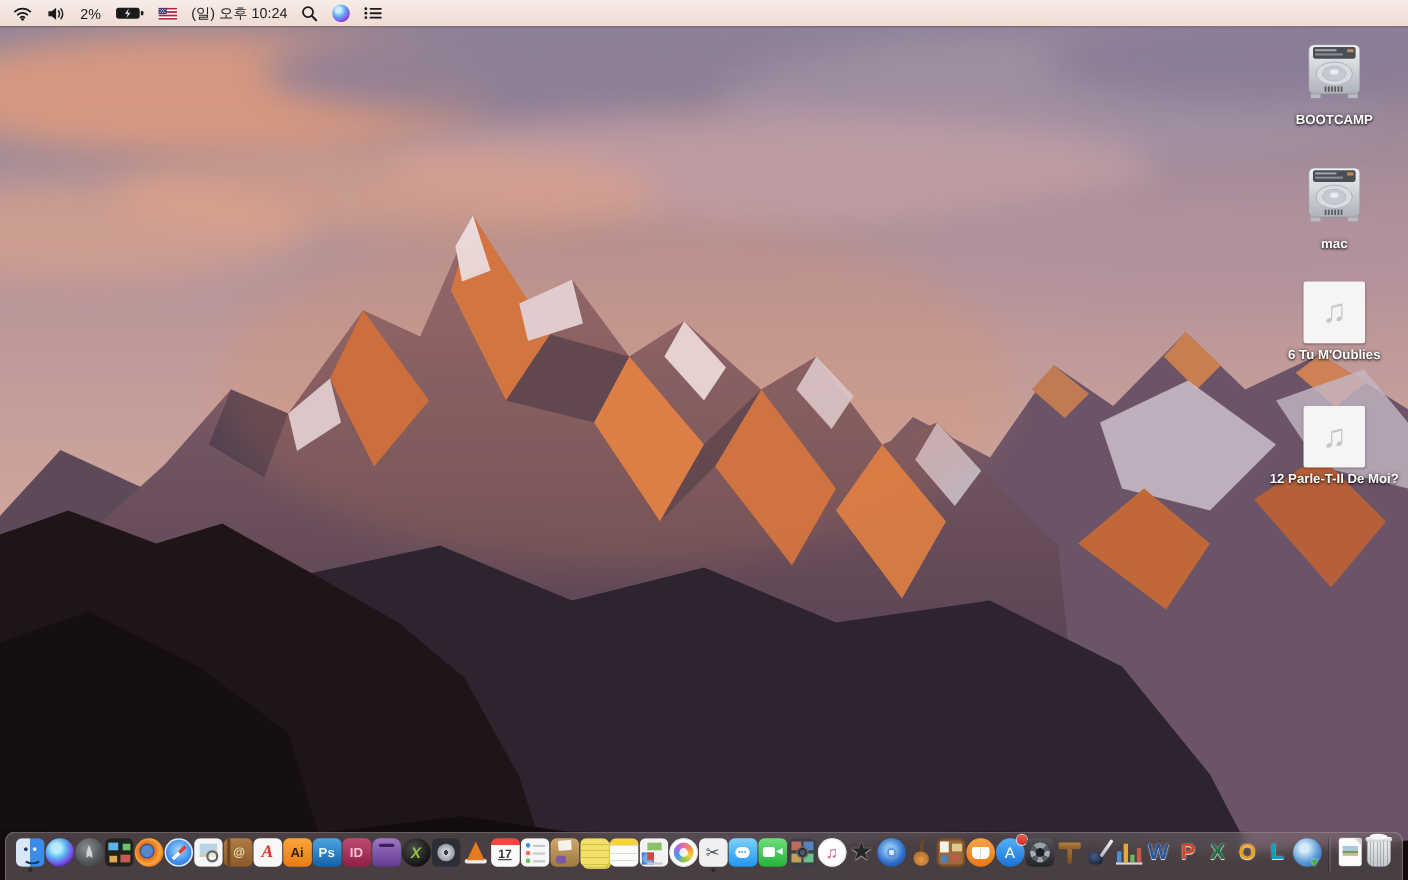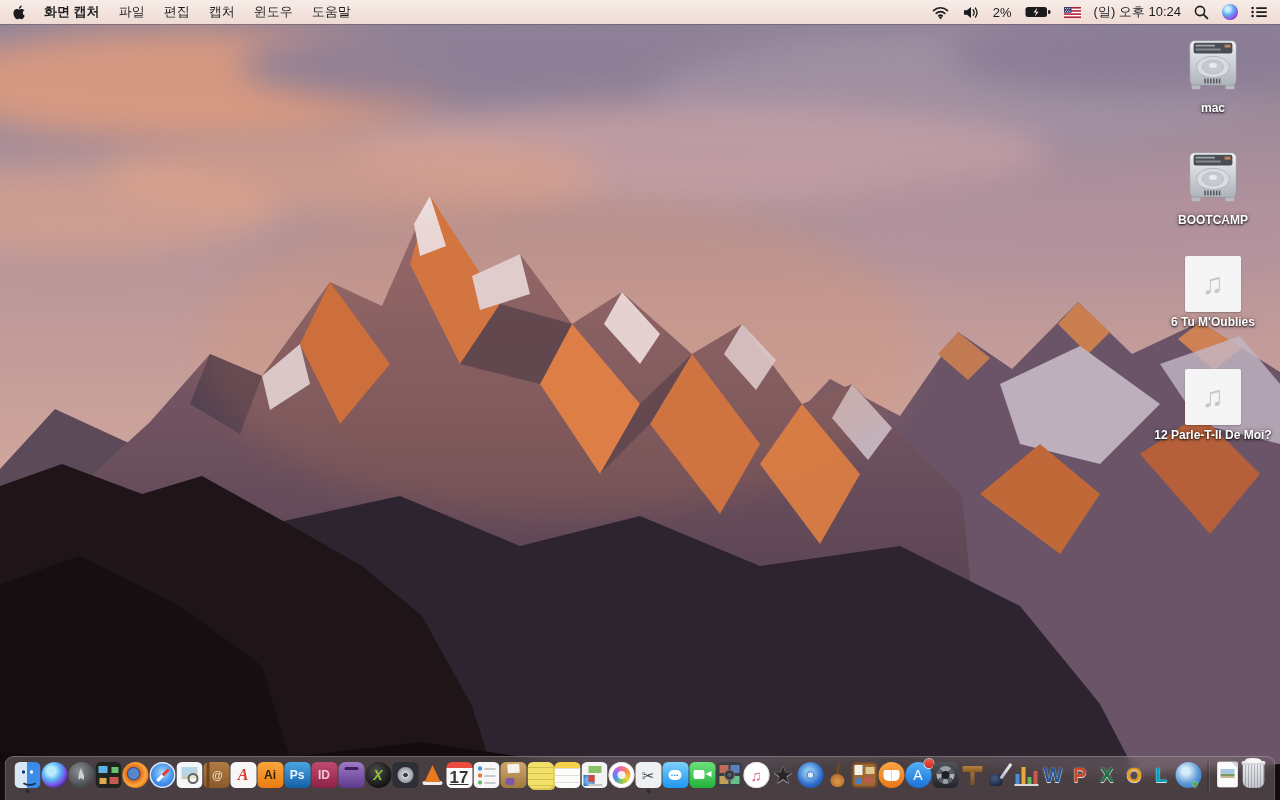--- a/index.html
+++ b/index.html
@@ -86,21 +86,21 @@
   .green-x{border-radius:50%;background:radial-gradient(circle at 40% 35%,#4c4c4c,#0e0e0e 78%);}
   .green-x .glyph{color:#8ec63f;font-size:14px;font-style:italic;}
   .drive-tool{background:#2c3036;}
   .drive-tool::after{content:"";position:absolute;inset:5px;border-radius:50%;
     background:radial-gradient(circle,#3a3e44 0 18%,#cfd3d8 20%,#8e939a 75%);}
   .vlc{background:transparent;}
   .vlc::before{content:"";position:absolute;bottom:3px;left:3px;width:20px;height:4px;background:#eceef0;border-radius:2px;}
   .vlc::after{content:"";position:absolute;bottom:6px;left:5px;width:0;height:0;
     border-left:8px solid transparent;border-right:8px solid transparent;border-bottom:17px solid #e87a1e;}
   .calendar{background:linear-gradient(#eb4b3d 0 6px,#fafafa 6px);}
-  .calendar .glyph{color:#333;font-size:17px;margin-top:5px;text-decoration:underline;}
+  .calendar .glyph{color:#333;font-size:11px;margin-top:5px;text-decoration:underline;}
   .reminders{background-color:#f7f7f7;background-image:
     radial-gradient(circle,#4a90e8 1.8px,transparent 2.4px),radial-gradient(circle,#e8734a 1.8px,transparent 2.4px),
     radial-gradient(circle,#67c06a 1.8px,transparent 2.4px),linear-gradient(#c9c9c9,#c9c9c9),
     linear-gradient(#c9c9c9,#c9c9c9),linear-gradient(#c9c9c9,#c9c9c9);
     background-size:5px 5px,5px 5px,5px 5px,11px 2px,11px 2px,11px 2px;
     background-position:4px 4px,4px 11px,4px 18px,11px 5.5px,11px 12.5px,11px 19.5px;background-repeat:no-repeat;}
   .unarchiver{background:linear-gradient(#cfa76b,#a07940);}
   .unarchiver::before{content:"";position:absolute;top:2px;left:7px;width:12px;height:9px;
     background:#f4f2ea;border-radius:1px;transform:rotate(-4deg);}
   .unarchiver::after{content:"";position:absolute;bottom:3px;left:5px;width:9px;height:7px;background:#7a58a8;border-radius:2px;}
@@ -195,35 +195,20 @@
     linear-gradient(#eceef0,#c4c8ce);border-radius:3px 3px 7px 7px;box-shadow:inset 0 0 0 .5px #9aa0a6;}
   .trash::before{content:"";position:absolute;top:-1.5px;left:-1px;width:24px;height:4px;
     background:linear-gradient(#f4f6f8,#c9cdd2);border-radius:2px;}
   .trash::after{content:"";position:absolute;top:-4.5px;left:3px;width:16px;height:5px;background:#f6f6f4;
     border-radius:40% 60% 50% 50%;box-shadow:-2px 1px 0 -1px #e8e8e4,2px 1px 0 -1px #eeeee8;}
 </style>
 </head>
 <body>
 
 <div class="menubar">
-  <div class="mb-left">
-    <span class="mb-ico">
-      <svg width="13" height="15" viewBox="0 0 13 15">
-        <path fill="#1b1b1d" d="M10.8 7.9c0-1.7 1.4-2.5 1.5-2.6-.8-1.2-2.1-1.4-2.5-1.4-1.1-.1-2.1.6-2.6.6-.5 0-1.4-.6-2.3-.6C3.7 3.9 2.6 4.6 2 5.7c-1.2 2.1-.3 5.2.9 6.9.6.8 1.3 1.8 2.2 1.7.9 0 1.2-.6 2.3-.6 1.1 0 1.4.6 2.3.6.9 0 1.5-.9 2.1-1.7.7-1 .9-1.9.9-2-.1 0-1.9-.7-1.9-2.7zM8.9 2.8c.5-.6.8-1.4.7-2.2-.7 0-1.5.5-2 1.1-.4.5-.8 1.3-.7 2.1.8.1 1.5-.4 2-1z"></path>
-      </svg>
-    </span>
-    <span class="appname">화면 캡처</span>
-    <nav id="menus" style="display:flex;gap:19px">
-        <span class="menu-item">파일</span>
-        <span class="menu-item">편집</span>
-        <span class="menu-item">캡처</span>
-        <span class="menu-item">윈도우</span>
-        <span class="menu-item">도움말</span>
-      </nav>
-  </div>
   <div class="mb-right">
     <span class="mb-ico">
       <svg width="17" height="13" viewBox="0 0 17 13">
         <g fill="none" stroke="#1b1b1d" stroke-width="1.6" stroke-linecap="round">
           <path d="M1.5 4.6 A10 10 0 0 1 15.5 4.6"></path>
           <path d="M4.2 7.4 A6.2 6.2 0 0 1 12.8 7.4"></path>
           <path d="M6.7 9.9 A2.8 2.8 0 0 1 10.3 9.9"></path>
         </g>
         <circle cx="8.5" cy="11.6" r="1.3" fill="#1b1b1d"></circle>
       </svg>
@@ -367,21 +352,21 @@
   <ellipse cx="32" cy="31" rx="11" ry="7" fill="#c6cad0" stroke="#b0b5bc" stroke-width="0.7"></ellipse>
   <ellipse cx="32" cy="29.5" rx="4.5" ry="3" fill="#e8eaee" stroke="#b8bdc4" stroke-width="0.6"></ellipse>
   <g fill="#55585e">
             <rect x="23" y="43" width="1.6" height="5"></rect>
             <rect x="26" y="43" width="1.6" height="5"></rect>
   <rect x="29" y="43" width="1.6" height="5"></rect>
             <rect x="32" y="43" width="1.6" height="5"></rect>
   <rect x="35" y="43" width="1.6" height="5"></rect>
             <rect x="38" y="43" width="1.6" height="5"></rect>
           </g>
-</svg><div class="dlabel">mac</div></div>
+</svg><div class="dlabel">BOOTCAMP</div></div>
       <div class="dicon">
 <svg width="62" height="58" viewBox="0 0 64 58">
   <defs>
             <linearGradient id="dbody" x1="0" y1="0" x2="0" y2="1">
     <stop offset="0" stop-color="#f0f2f4"></stop>
               <stop offset="1" stop-color="#aeb3ba"></stop>
             </linearGradient>
           </defs>
   <rect x="10" y="48" width="9" height="6" fill="#b8bcc2"></rect>
           <rect x="45" y="48" width="9" height="6" fill="#b8bcc2"></rect>
@@ -394,21 +379,21 @@
   <ellipse cx="32" cy="31" rx="11" ry="7" fill="#c6cad0" stroke="#b0b5bc" stroke-width="0.7"></ellipse>
   <ellipse cx="32" cy="29.5" rx="4.5" ry="3" fill="#e8eaee" stroke="#b8bdc4" stroke-width="0.6"></ellipse>
   <g fill="#55585e">
             <rect x="23" y="43" width="1.6" height="5"></rect>
             <rect x="26" y="43" width="1.6" height="5"></rect>
   <rect x="29" y="43" width="1.6" height="5"></rect>
             <rect x="32" y="43" width="1.6" height="5"></rect>
   <rect x="35" y="43" width="1.6" height="5"></rect>
             <rect x="38" y="43" width="1.6" height="5"></rect>
           </g>
-</svg><div class="dlabel">BOOTCAMP</div></div>
+</svg><div class="dlabel">mac</div></div>
       <div class="dicon">
         <div class="audio-tile">
           <span class="note">♫</span>
         </div>
         <div class="dlabel">6 Tu M'Oublies</div>
       </div>
       <div class="dicon">
         <div class="audio-tile">
           <span class="note">♫</span>
         </div>

